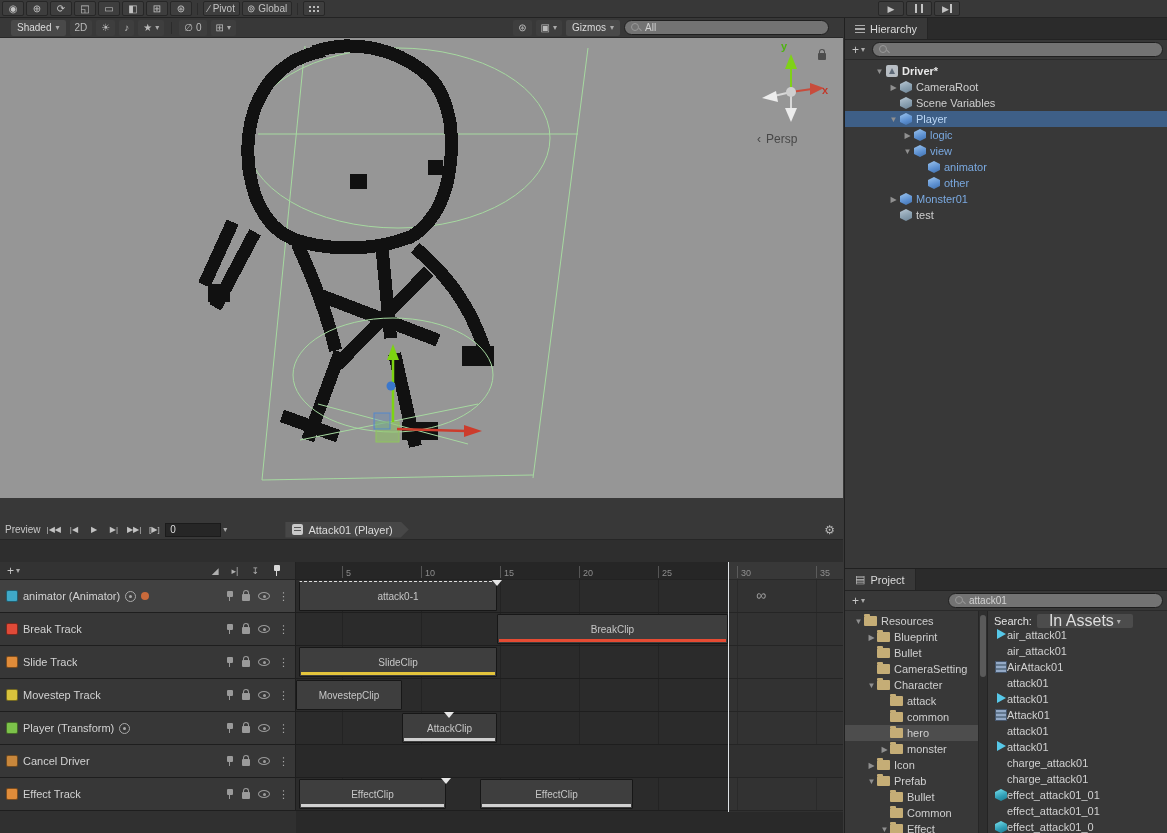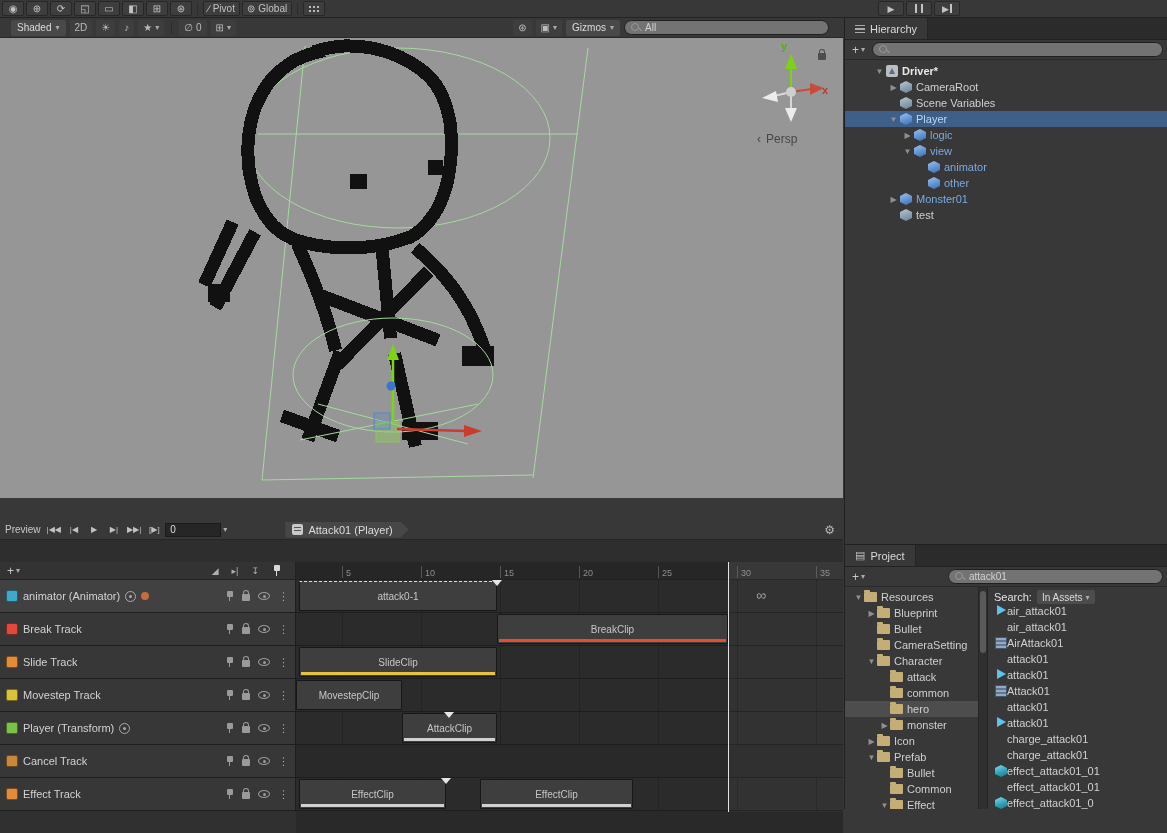--- a/index.html
+++ b/index.html
@@ -92,33 +92,33 @@
 .hrow.sel{background:#3e5f87}
 .ar{width:13px;flex:0 0 13px;text-align:center;color:#909090;font-size:8px}
 .cubeic{width:12px;height:12px;flex:0 0 auto;margin-right:4px;background:linear-gradient(160deg,#b9c8d4 0%,#8aa0b0 55%,#6e8496 100%);clip-path:polygon(50% 0,100% 25%,100% 75%,50% 100%,0 75%,0 25%)}
 .cubeic.prefab{background:linear-gradient(160deg,#9cc4ee,#5b8fd0 60%,#416ea8)}
 .scnic{width:12px;height:12px;flex:0 0 auto;margin-right:4px;border-radius:2px;background:#b8bec4;position:relative}
 .scnic::after{content:"";position:absolute;left:3px;right:3px;top:3px;bottom:3px;background:#5f6b79;clip-path:polygon(50% 0,100% 100%,0 100%)}
 .hl-blue{color:#7aa9e0}
 .hl-bold{font-weight:bold;color:#e8e8e8}
 .hl-sel{color:#bcd7f5}
 
-#project-panel{position:absolute;left:844px;top:544px;width:323px;height:265px;background:#383838;border-left:1px solid #202020;border-top:1px solid #202020}
+#project-panel{position:absolute;left:844px;top:568px;width:323px;height:265px;background:#383838;border-left:1px solid #202020;border-top:1px solid #202020}
 #proj-body{position:absolute;left:0;right:0;top:42px;bottom:0;display:flex}
 #folders{width:142px;flex:0 0 142px;position:relative;overflow:hidden;padding-top:2px}
 #fscroll{position:absolute;right:0;top:0;width:9px;height:100%;background:#2f2f2f;border-left:1px solid #262626}
 #fthumb{position:absolute;right:1px;top:4px;width:6px;height:62px;background:#5a5a5a;border-radius:3px}
 #results{flex:1;border-left:1px solid #242424;padding-top:2px;overflow:hidden}
 .frow{height:16px;display:flex;align-items:center;font-size:11px;color:#cfcfcf}
 .frow.sel{background:#4d4d4d}
 .frow .ar{width:11px;flex:0 0 11px}
 .folderic{width:13px;height:10px;background:#c5ad76;border-radius:1px;position:relative;margin-right:4px;flex:0 0 auto}
 .folderic::before{content:"";position:absolute;left:0;top:-2px;width:6px;height:2px;background:#c5ad76;border-radius:1px 1px 0 0}
 .scope{height:16px;display:flex;align-items:center;gap:5px;padding:0 6px;font-size:11px;color:#e2e2e2}
-.scopechip{display:flex;align-items:center;gap:3px;background:#4c4c4c;border-radius:2px;padding:0 5px;height:14px;color:#ddd;font-size:10px}
+.scopechip{display:flex;align-items:center;gap:3px;background:#4c4c4c;border-radius:2px;padding:0 12px;height:14px;color:#ddd;font-size:16px}
 .prow{height:16px;display:flex;align-items:flex-start;padding:0 7px;font-size:11px;color:#d0d0d0;gap:0}
 .aicon{width:12px;height:12px;flex:0 0 12px}
 .aicon.anim{width:0;height:0;flex:0 0 10px;border-top:5px solid transparent;border-bottom:5px solid transparent;border-left:9px solid #57c8e8;margin-left:2px}
 .aicon.tl{background:repeating-linear-gradient(#93a9c6 0 2px,#62788f 2px 4px);border:1px solid #45556a}
 .aicon.cube{background:linear-gradient(160deg,#79e2ef,#2f9cb4 60%,#1f7a90);clip-path:polygon(50% 0,100% 25%,100% 75%,50% 100%,0 75%,0 25%)}
 .aicon.none{visibility:hidden}
 .tabdot{width:9px;height:9px;border-radius:50%;border:1.5px solid #9a9a9a}
 .gridic{font-size:11px;color:#bcbcbc}
 </style>
 </head>
@@ -425,21 +425,21 @@
               <span>AttackClip</span>
               <i class="stripe" style="background:#d0d0d0"></i>
             </div>
           <span class="cmark" style="left:148px"></span>
         </div>
       </div>
 
       <div class="track-row">
         <div class="thead">
           <span class="ticon" style="background:#c8873c"></span>
-          <span class="tname">Cancel Track</span>
+          <span class="tname">Cancel Driver</span>
           <span class="thead-icons">
             <span class="pin"></span>
             <span class="lockic"></span>
             <span class="eyeic"></span>
             <span class="g dots" data-glyph="⋮"></span>
           </span>
         </div>
       </div>
 
       <div class="track-row">

